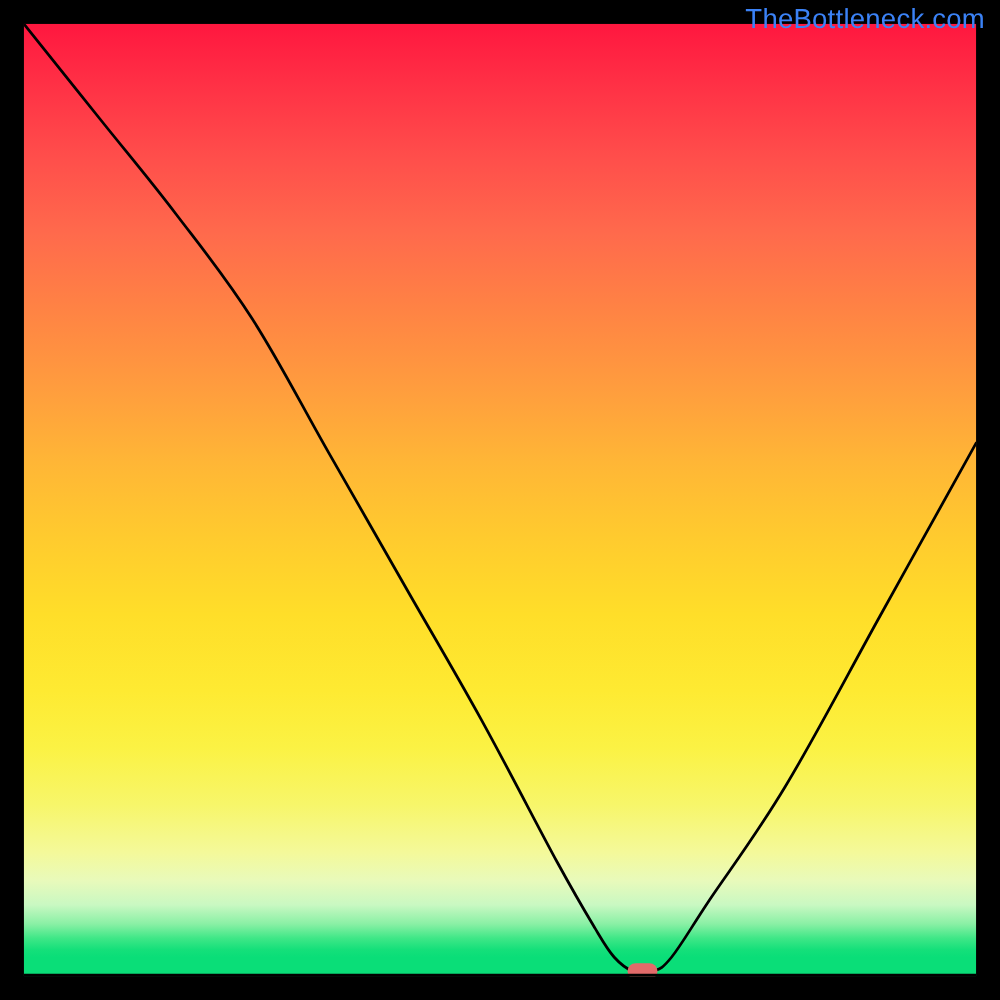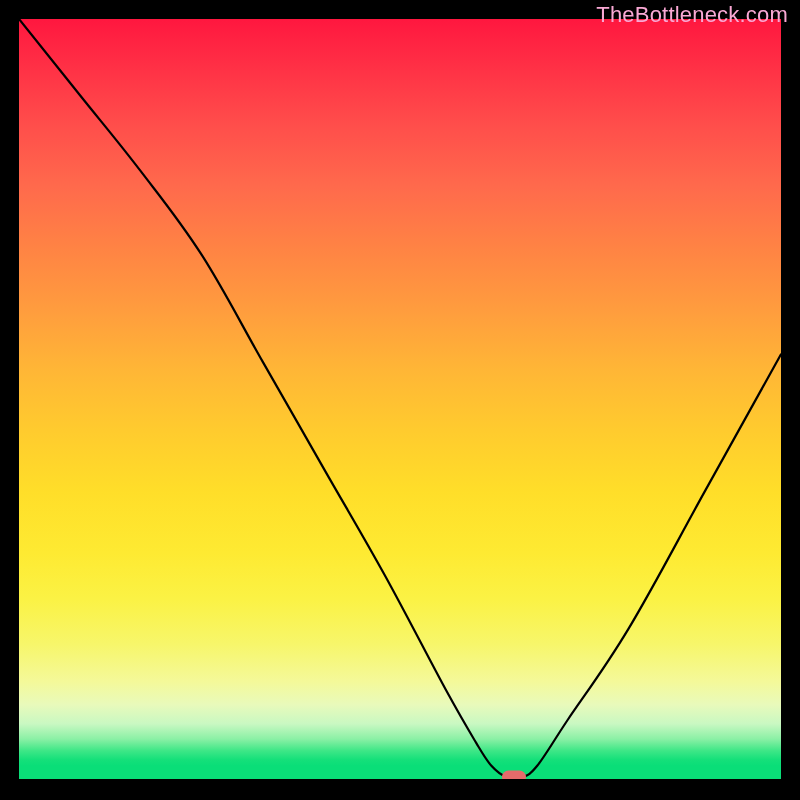--- a/index.html
+++ b/index.html
@@ -14,21 +14,21 @@
   .frame {
     position: relative;
     width: 800px;
     height: 800px;
     background: #000;
   }
   .watermark {
     position: absolute;
     top: 2px;
     right: 12px;
-    color: #f9a8d4;
+    color: #3b82f6;
     font-size: 22px;
     font-weight: 500;
     letter-spacing: 0.2px;
     z-index: 30;
   }
   .plot {
     position: absolute;
     left: 19px;
     top: 19px;
     width: 762px;

